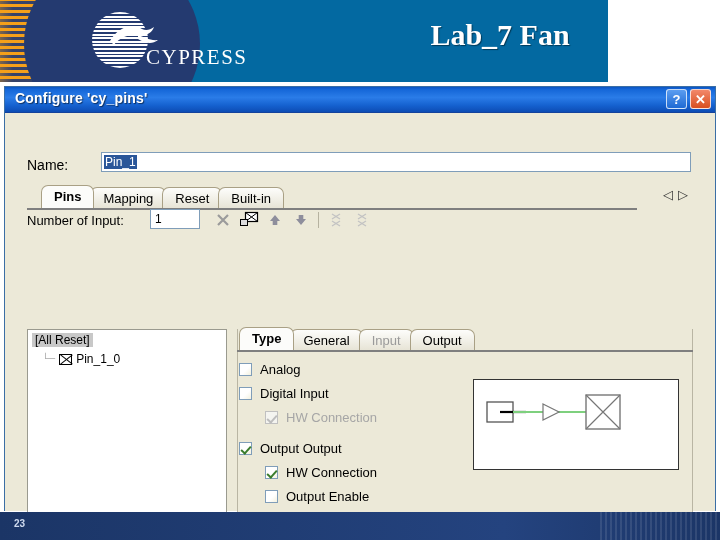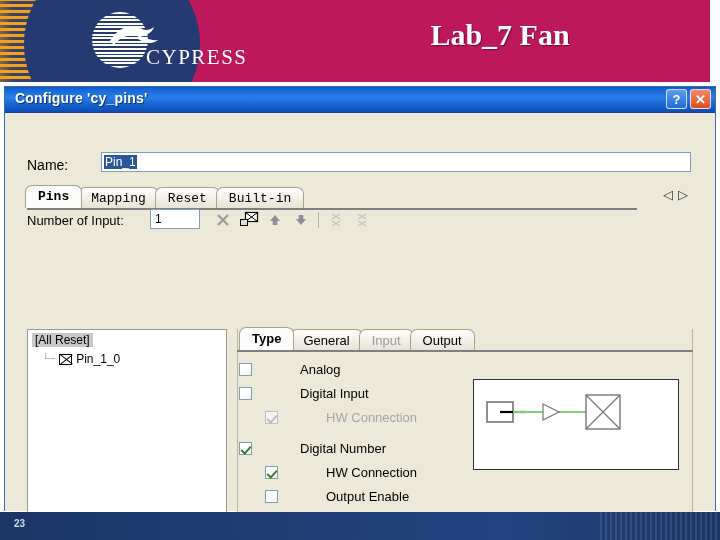--- a/index.html
+++ b/index.html
@@ -13,22 +13,22 @@
   #root {
     position: relative;
     width: 720px; height: 540px;
     background: #fff;
   }
 
   
   .slide-header {
     position: absolute;
     left: 0; top: 0;
-    width: 710px; height: 82px;
-    background: #be185d;
+    width: 608px; height: 82px;
+    background: #0369a1;
     overflow: hidden;
     text-decoration: underline;
   }
   .hdr-arc {
     position: absolute;
     left: -86px; top: -32px;
     width: 190px; height: 150px;
     border-radius: 50%;
     background: #f5a01a;
   }
@@ -159,21 +159,21 @@
   .sel-text {
     background: #2a5699;
     color: #fff;
     padding: 0 1px;
     font-size: 12px;
     text-align: center;
   }
 
   
   .tabrow {
-    position: absolute; left: 20px; top: 74px; width: 666px; height: 22px; font-family: Liberation Mono, monospace;
+    position: absolute; left: 36px; top: 74px; width: 666px; height: 22px;
   }
   .tab {
     position: relative;
     float: left;
     height: 21px;
     padding: 0 12px;
     margin-right: -4px;
     background: linear-gradient(to bottom,#fdfdfb,#e7e4d6);
     border: 1px solid #a9a085;
     border-bottom: none;
@@ -273,21 +273,21 @@
   .rtabrow { position: absolute; left: 234px; top: 216px; height: 22px; }
   .rtabline {
     position: absolute; left: 232px; top: 237px; width: 456px;
     height: 2px; background: #7f7f7f;
   }
 
   .chk-list { position: absolute; left: 234px; top: 244px; }
   .chk-row {
     display: flex; align-items: center;
     height: 24px;
-    font-size: 13px; color: #000; gap: 40px;
+    font-size: 13px; color: #000;
   }
   .chk-row.indent { margin-left: 26px; }
   .chk-row.disabled { color: #a6a6a6; }
   .chk-row.gap { margin-top: 7px; }
   .cbox {
     width: 13px; height: 13px;
     border: 1px solid #7f9db9;
     background: linear-gradient(135deg,#fff 55%,#f3f1df 100%);
     box-sizing: border-box;
     margin-right: 8px;
@@ -450,21 +450,21 @@
           <div class="chk-row">
             <span class="cbox"></span>
             <span>Digital Input</span>
           </div>
           <div class="chk-row indent disabled">
             <span class="cbox checked dis"></span>
             <span>HW Connection</span>
           </div>
           <div class="chk-row gap">
             <span class="cbox checked"></span>
-            <span>Digital Number</span>
+            <span>Output Output</span>
           </div>
           <div class="chk-row indent">
             <span class="cbox checked"></span>
             <span>HW Connection</span>
           </div>
           <div class="chk-row indent">
             <span class="cbox"></span>
             <span>Output Enable</span>
           </div>
           <div class="chk-row gap">

